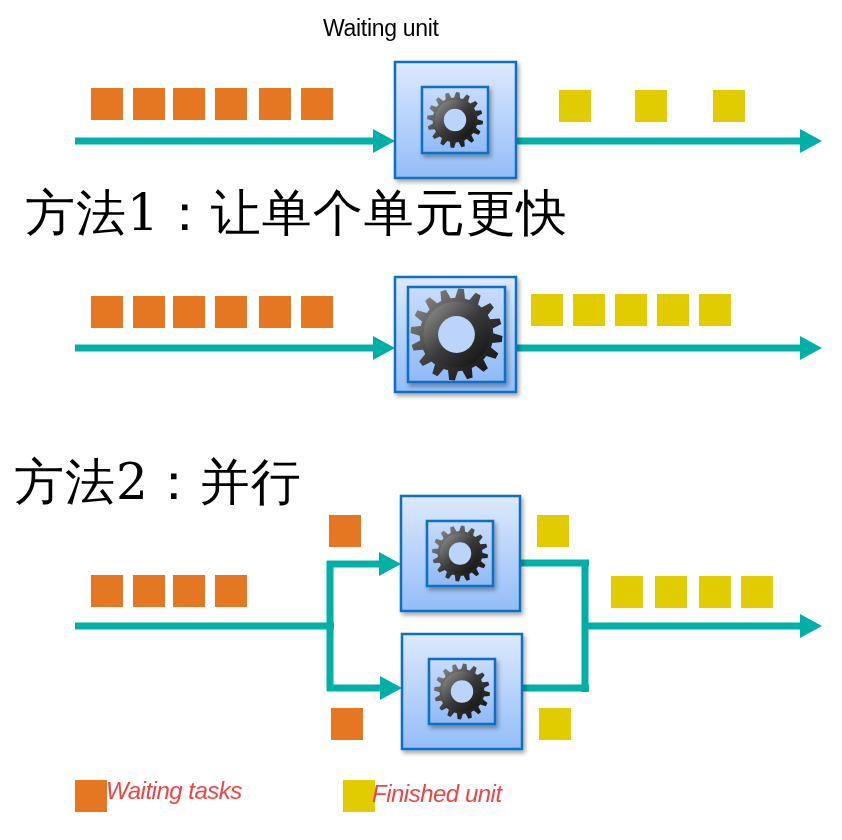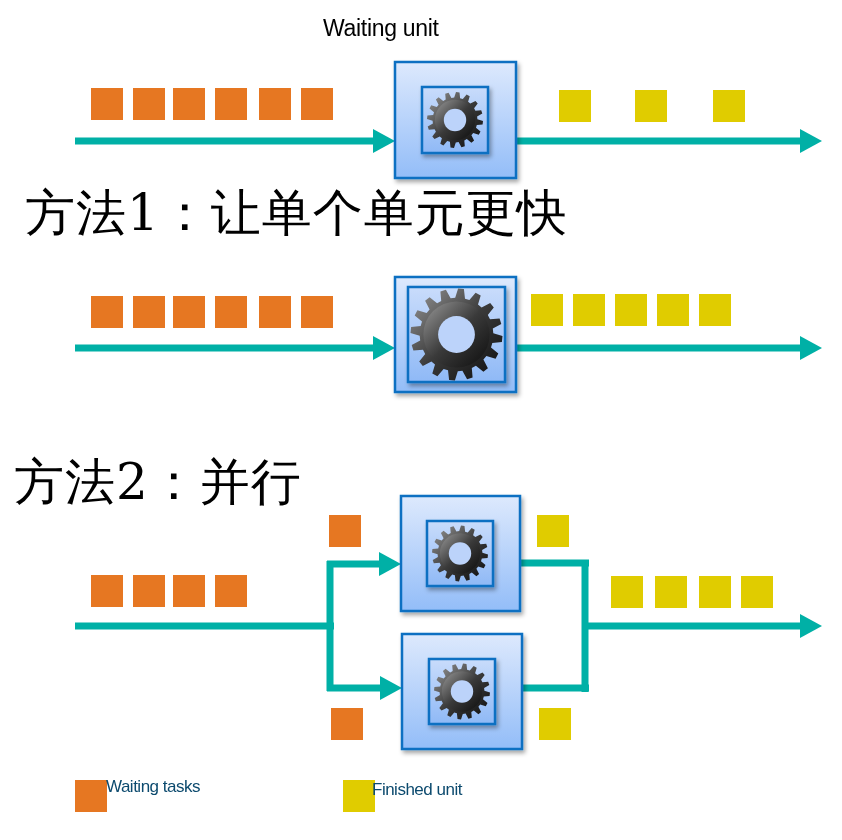--- a/index.html
+++ b/index.html
@@ -3,21 +3,21 @@
 <meta charset="utf-8">
 <style>
   html, body { margin: 0; padding: 0; background: #ffffff; }
   body { width: 842px; height: 840px; position: relative; overflow: hidden;
          font-family: "Liberation Sans", "DejaVu Sans", sans-serif; }
   svg#diagram { position: absolute; left: 0; top: 0; }
   .label { position: absolute; color: #000; white-space: nowrap; }
   #hw-label { left: 323px; top: 15px; font-size: 23px; letter-spacing: -0.3px; }
   #heading1 { left: 25px; top: 180px; font-size: 50px; font-family: "DejaVu Serif", "Liberation Serif", serif; letter-spacing: 1px; }
   #heading2 { left: 14px; top: 405px; font-size: 50px; font-family: "DejaVu Serif", "Liberation Serif", serif; letter-spacing: 1px; margin-top: 44px; }
-  .legend-text { position: absolute; font-size: 17px; color: #0c4a6e; letter-spacing: -0.5px; }
+  .legend-text { position: absolute; font-size: 24px; color: #ef4444; letter-spacing: -0.5px; font-style: italic; }
   #legend-waiting-text { left: 106px; top: 777px; }
   #legend-finished-text { left: 372px; top: 780px; }
 </style>
 </head>
 <body>
 
 <svg id="diagram" width="842" height="840" viewBox="0 0 842 840" xmlns="http://www.w3.org/2000/svg">
   <defs>
     <linearGradient id="unitGrad" x1="0" y1="0" x2="0" y2="1">
       <stop offset="0" stop-color="#dde9fd"></stop>

